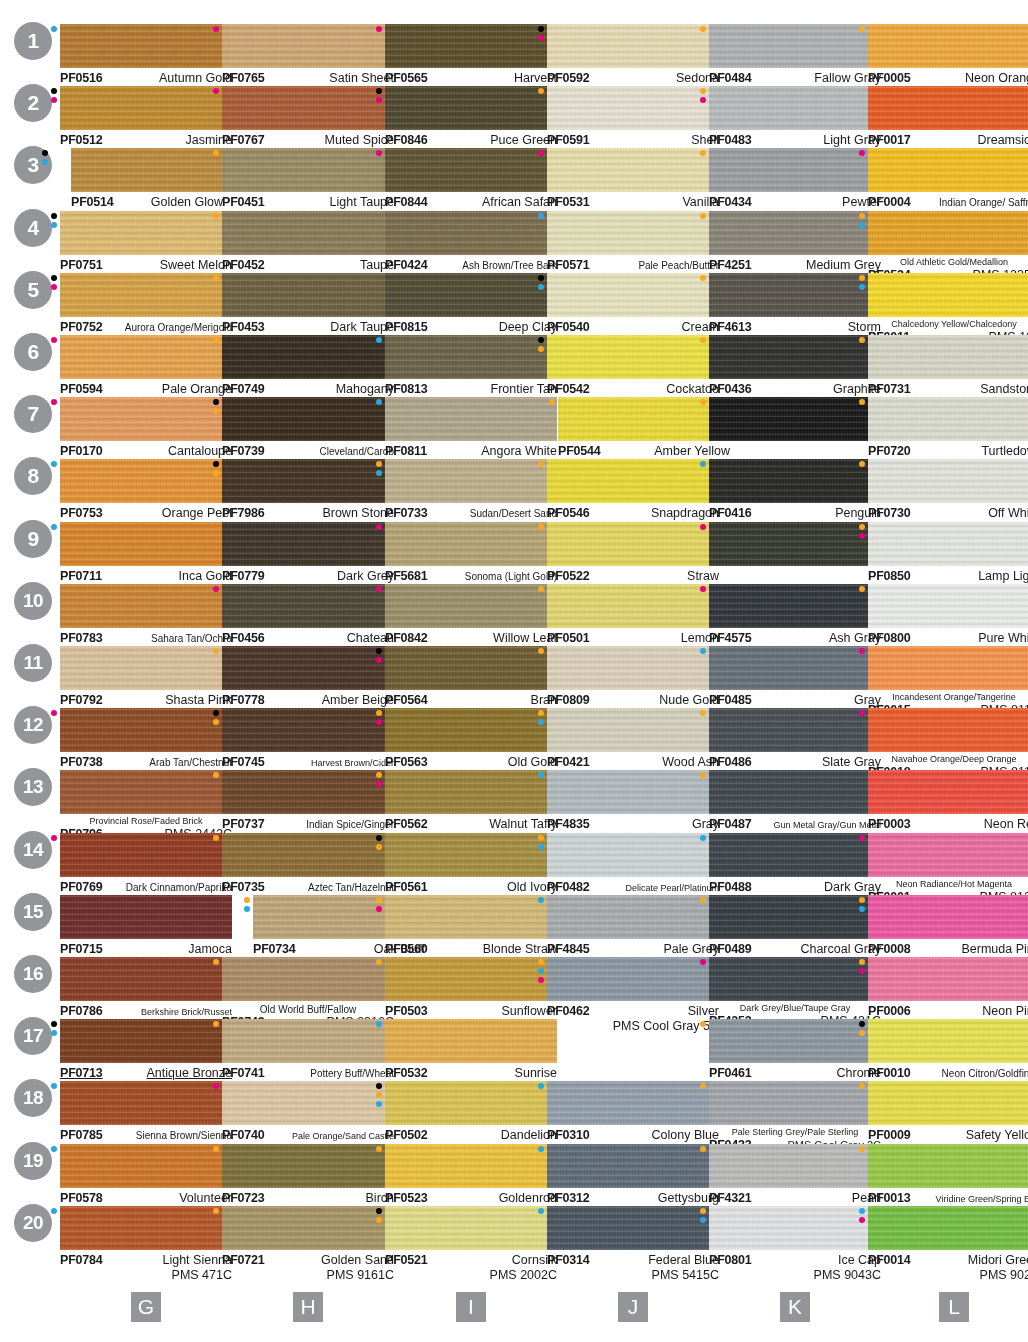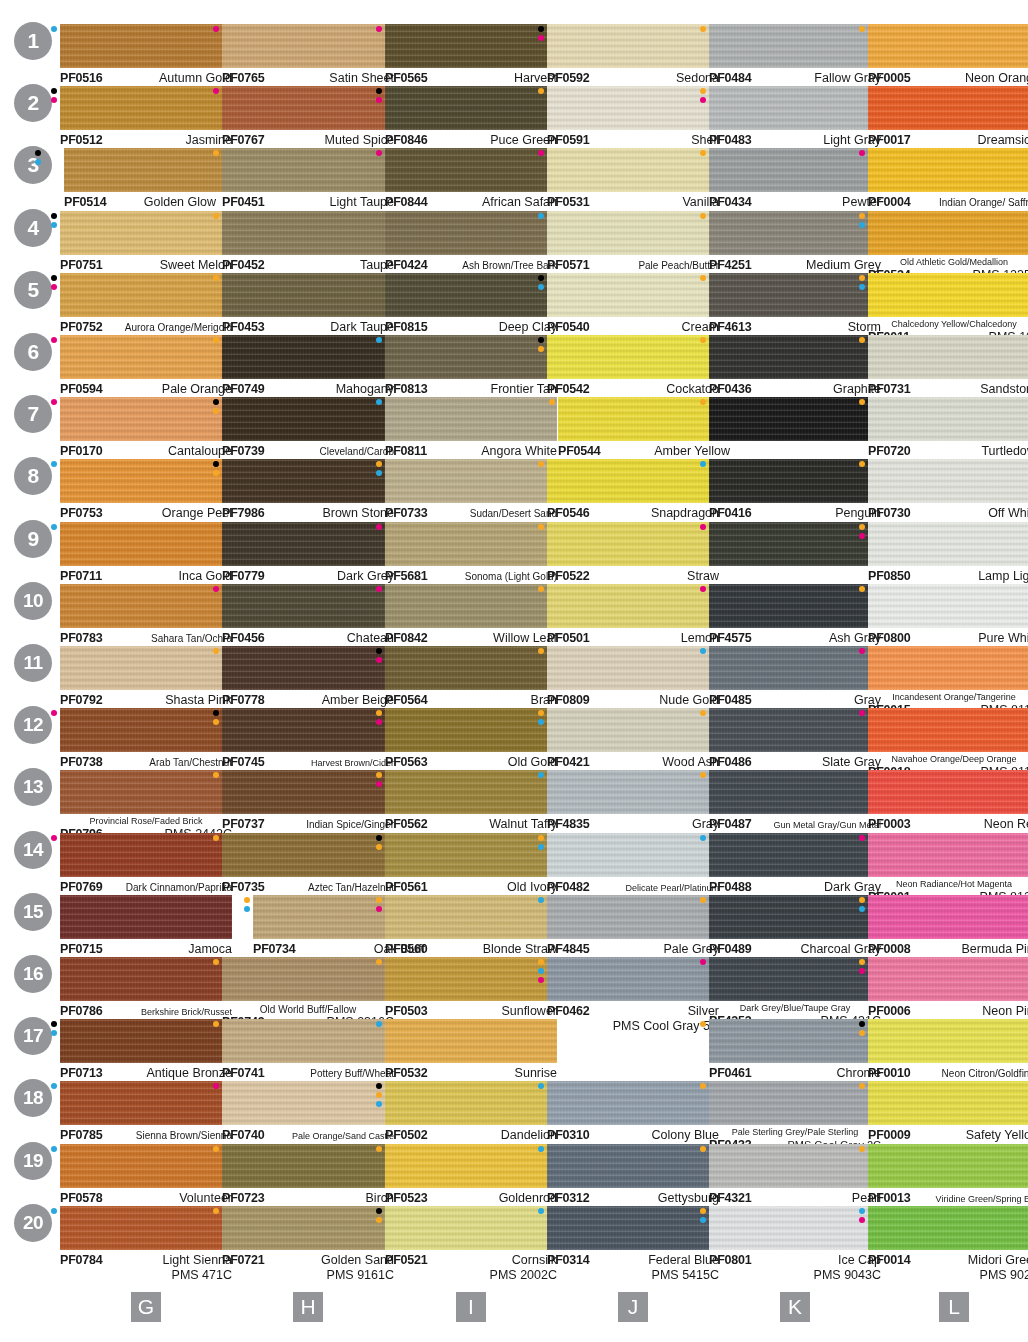--- a/index.html
+++ b/index.html
@@ -137,21 +137,21 @@
         <div class="tex"></div>
       </div>
       <div class="labels">
         <div class="lrow">
           <span class="code">PF0512</span>
           <span class="nm">Jasmine</span>
         </div>
         <span class="pms">PMS 7569C</span>
       </div>
     </div>
-    <div class="cell" style="left: 44px; top: 148px; padding-left: 20px;">
+    <div class="cell" style="left: 51px; top: 148px; padding-left: 20px;">
       <div class="dots">
         <span class="dot" style="background: rgb(0, 0, 0);"></span>
         <span class="dot" style="background: rgb(41, 167, 223);"></span>
       </div>
       <div class="swatch" style="background: rgb(189, 139, 60);">
         <div class="tex"></div>
       </div>
       <div class="labels">
         <div class="lrow">
           <span class="code">PF0514</span>
@@ -335,21 +335,21 @@
         <div class="tex"></div>
       </div>
       <div class="labels">
         <div class="lrow">
           <span class="code">PF0786</span>
           <span class="nm xsm">Berkshire Brick/Russet</span>
         </div>
         <span class="pms">PMS 18-1340 TCX</span>
       </div>
     </div>
-    <div class="cell" style="left: 60px; top: 1019px;">
+    <div class="cell" style="left: 60px; top: 1019px; text-decoration: underline;">
       <div class="dots">
         <span class="dot" style="background: rgb(0, 0, 0);"></span>
         <span class="dot" style="background: rgb(41, 167, 223);"></span>
       </div>
       <div class="swatch" style="background: rgb(122, 60, 28);">
         <div class="tex"></div>
       </div>
       <div class="labels">
         <div class="lrow">
           <span class="code">PF0713</span>

